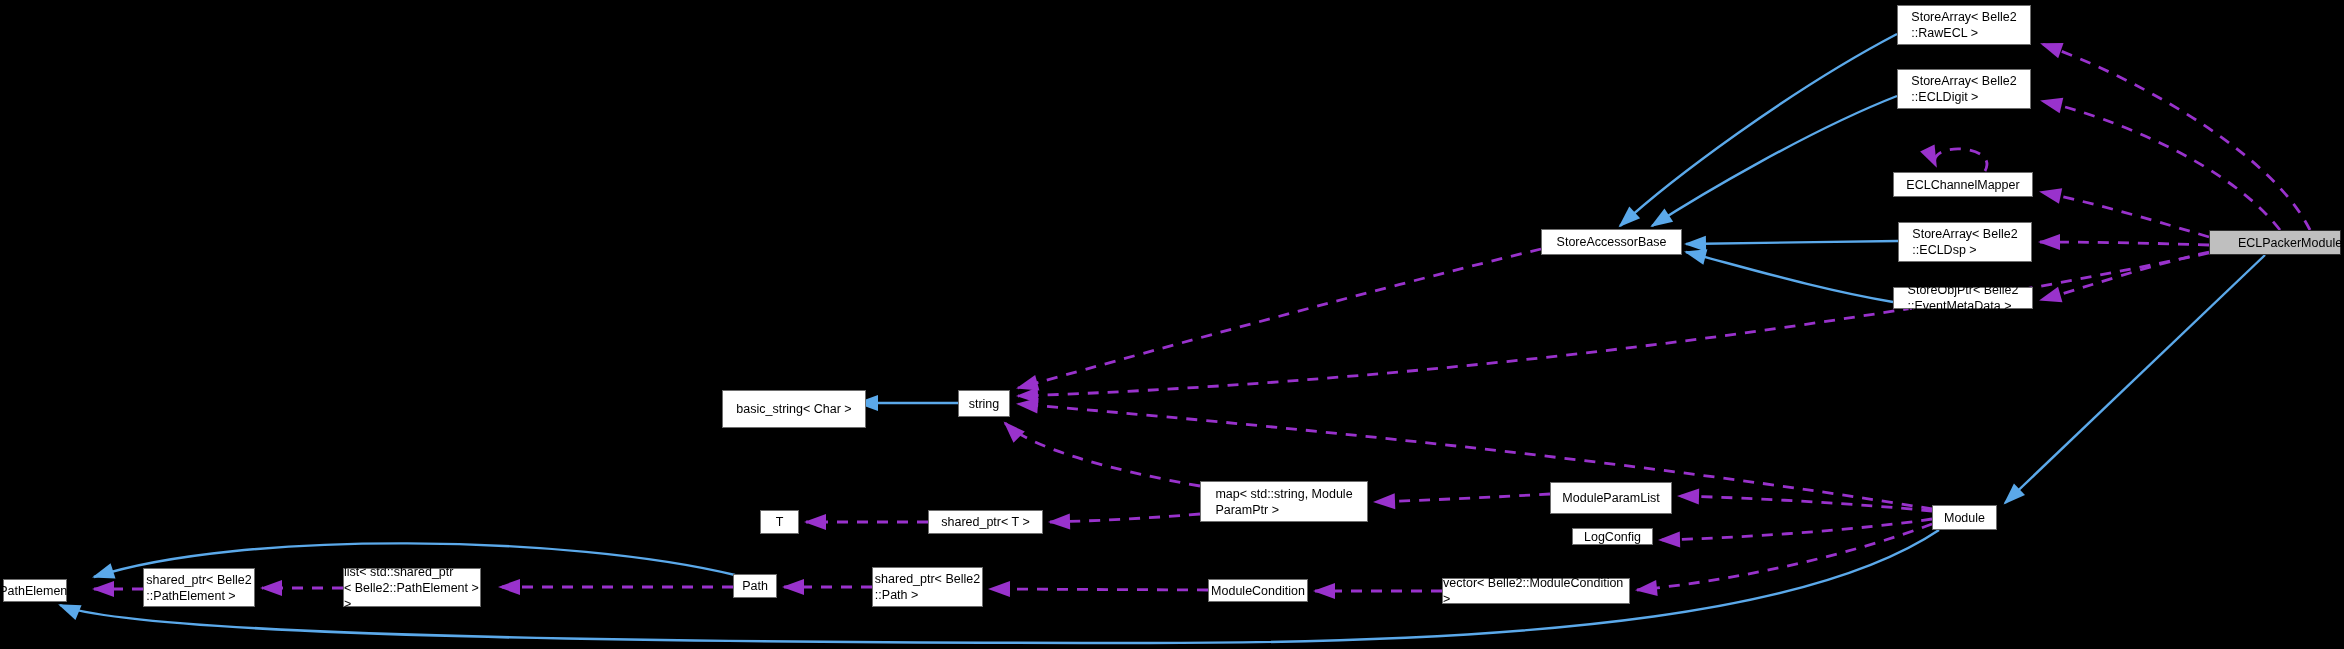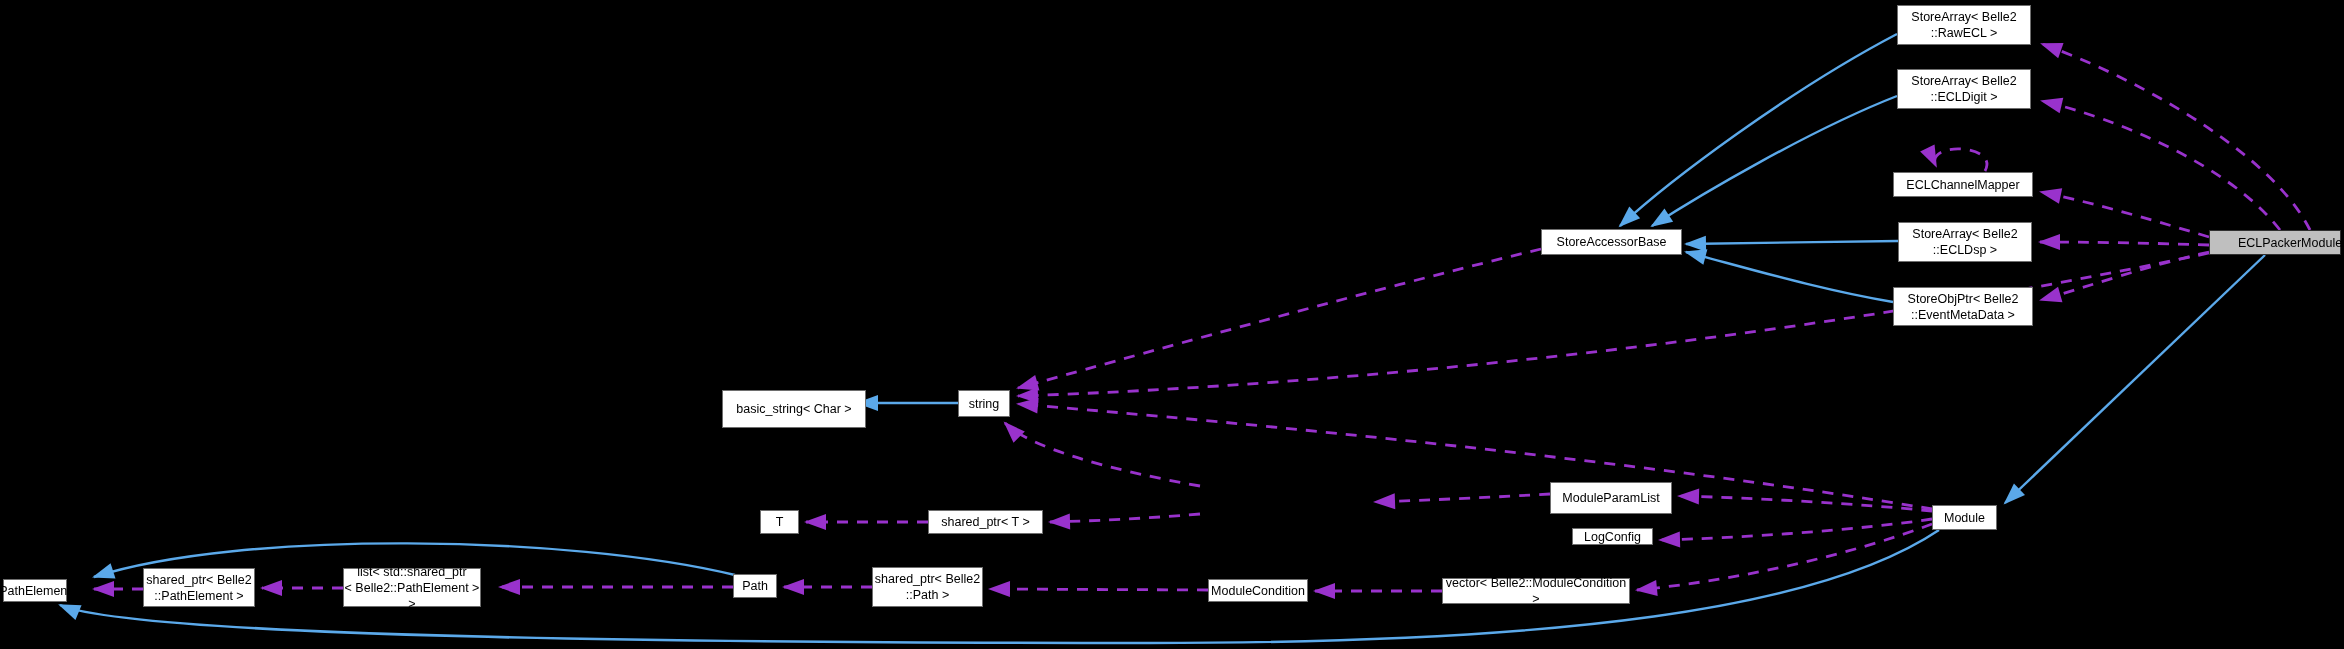--- a/index.html
+++ b/index.html
@@ -8,21 +8,21 @@
     background:var(--bg,#000);
     font-family:"Liberation Sans",sans-serif;
   }
   .edges{position:absolute;left:0;top:0;width:2344px;height:649px;}
   .node{
     position:absolute;box-sizing:border-box;
     display:flex;align-items:center;justify-content:center;
     background:var(--node_fill,#fff);
     border:1.5px solid var(--node_border,#6e6e6e);
     color:var(--node_text,#000);
-    font-size:12.5px;line-height:1.28;text-align:center;white-space:pre-line;
+    font-size:12.5px;line-height:1.28;text-align:left;white-space:pre-line;
   }
   .node.highlight{background:var(--highlight_fill,#bfbfbf);border-color:var(--highlight_border,#303030);padding-left:30px;}
   .e-inh{fill:none;stroke:var(--inheritance_edge,#5ba9ea);stroke-width:2.4;}
   .e-use{fill:none;stroke:var(--usage_edge,#9932cc);stroke-width:2.8;stroke-dasharray:11 9;}
   .fillB{fill:var(--inheritance_edge,#5ba9ea);}
   .fillP{fill:var(--usage_edge,#9932cc);}
 </style>
 </head>
 <body>
 
@@ -71,26 +71,28 @@
     <path class="e-use" d="M143,589 L94,589" marker-end="url(#arrowP)"></path>
   </svg>
 
   <div class="node" style="left:1897px;top:5px;width:134px;height:40px">StoreArray&lt; Belle2
 ::RawECL &gt;</div>
   <div class="node" style="left:1897px;top:69px;width:134px;height:40px">StoreArray&lt; Belle2
 ::ECLDigit &gt;</div>
   <div class="node" style="left:1893px;top:172px;width:140px;height:25px">ECLChannelMapper</div>
   <div class="node" style="left:1898px;top:222px;width:134px;height:40px">StoreArray&lt; Belle2
 ::ECLDsp &gt;</div>
-  <div class="node" style="left:1893px;top:287px;width:140px;height:39px">StoreObjPtr&lt; Belle2
+  <div class="node" style="left:1893px;top:287px;width:140px;height:22px">StoreObjPtr&lt; Belle2
 ::EventMetaData &gt;</div>
   <div class="node highlight" style="left:2209px;top:230px;width:132px;height:25px">ECLPackerModule</div>
   <div class="node" style="left:1541px;top:229px;width:141px;height:26px">StoreAccessorBase</div>
   <div class="node" style="left:722px;top:390px;width:144px;height:38px">basic_string&lt; Char &gt;</div>
   <div class="node" style="left:958px;top:390px;width:52px;height:27px">string</div>
+  <div class="node" style="left:1200px;top:481px;width:168px;height:41px">map&lt; std::string, Module
+ParamPtr &gt;</div>
   <div class="node" style="left:1550px;top:482px;width:122px;height:32px">ModuleParamList</div>
   <div class="node" style="left:1572px;top:528px;width:81px;height:17px">LogConfig</div>
   <div class="node" style="left:1932px;top:505px;width:65px;height:25px">Module</div>
   <div class="node" style="left:928px;top:510px;width:115px;height:24px">shared_ptr&lt; T &gt;</div>
   <div class="node" style="left:760px;top:510px;width:39px;height:24px">T</div>
   <div class="node" style="left:3px;top:579px;width:64px;height:23px">PathElement</div>
   <div class="node" style="left:143px;top:568px;width:112px;height:39px">shared_ptr&lt; Belle2
 ::PathElement &gt;</div>
   <div class="node" style="left:343px;top:568px;width:138px;height:39px">list&lt; std::shared_ptr
 &lt; Belle2::PathElement &gt; &gt;</div>

